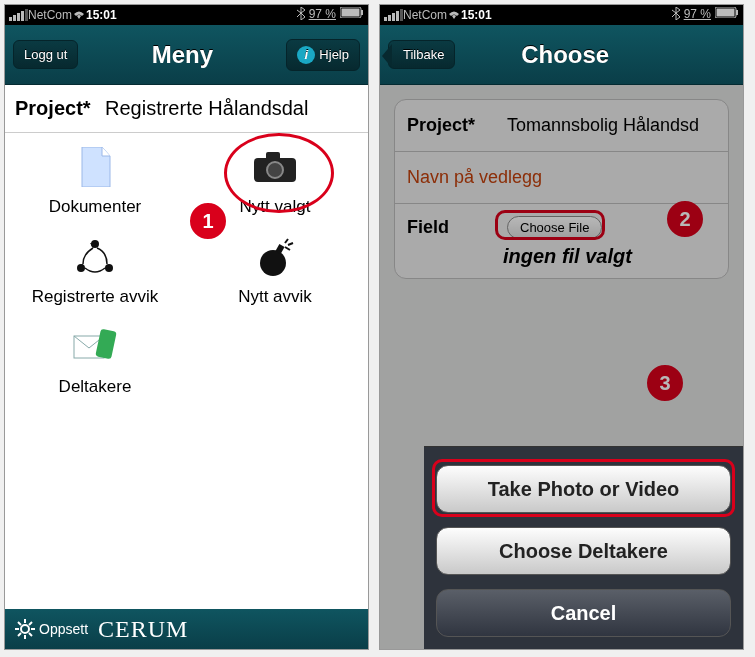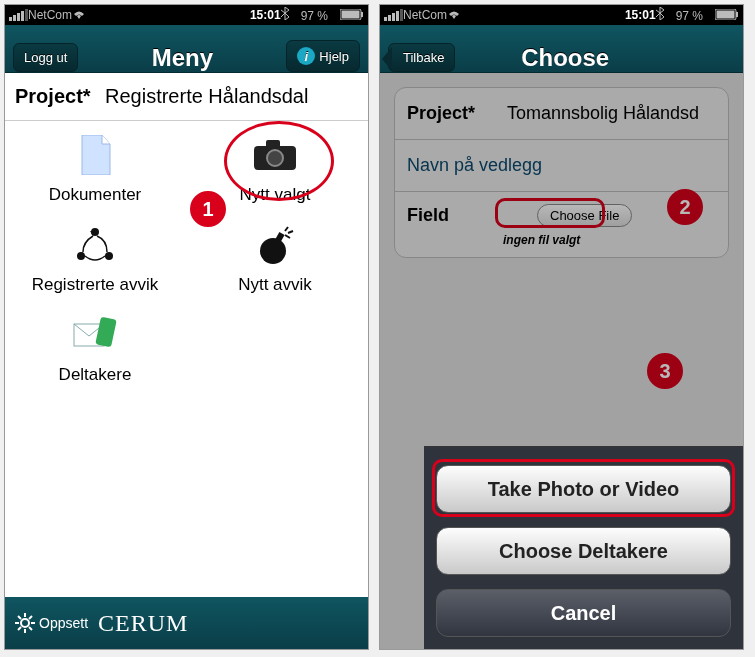--- a/index.html
+++ b/index.html
@@ -26,37 +26,37 @@
   .statusbar {
     height: 20px;
     background: #000;
     color: #bbb;
     font-size: 12px;
     display: flex;
     align-items: center;
     padding: 0 4px;
   }
   .statusbar .left { display: flex; align-items: center; gap: 0; }
-  .statusbar .center { flex: 1; text-align: right; font-weight: bold; color:#fff;}
-  .statusbar .right { display: flex; align-items: flex-end; gap: 12px; }
+  .statusbar .center { flex: 1; text-align: left; font-weight: bold; color:#fff;}
+  .statusbar .right { display: flex; align-items: flex-start; gap: 4px; text-decoration: underline; }
   .sig-bars { display:flex; align-items:flex-end; gap:1px; }
   .sig-bars span { width:3px; background:#bbb; }
   .sig-bars span:nth-child(1){height:4px;}
   .sig-bars span:nth-child(2){height:6px;}
   .sig-bars span:nth-child(3){height:8px;}
   .sig-bars span:nth-child(4){height:10px;}
   .sig-bars span:nth-child(5){height:12px; background:#555;}
   
   .navbar {
-    height: 48px;
+    height: 60px;
     background: linear-gradient(#0f5560, #0a3e48);
     display: flex;
-    align-items: flex-end;
+    align-items: center;
     justify-content: space-between;
-    padding: 0 8px;
+    padding: 12px 8px;
     border-bottom: 1px solid #052b32;
   }
   .nav-title {
     color: #fff;
     font-size: 24px;
     font-weight: bold;
     text-shadow: 0 -1px 0 #000;
   }
   .nav-btn {
     background: linear-gradient(#0a3a42,#07292f);
@@ -110,21 +110,21 @@
     position:absolute;
   }
   .grid-cell .icon-box{height:48px;display:flex;align-items:center;justify-content:center;}
   .grid-cell .label{margin-top:6px; font-size:17px;}
   
   .ann-circle{border:3px solid #d9001b;border-radius:50%;position:absolute;}
   .ann-badge{width:36px;height:36px;border:3px solid #d9001b;background:#d9001b;color:#fff;border-radius:50%;display:flex;align-items:center;justify-content:center;font-weight:bold;font-size:20px;position:absolute;}
   .ann-box{border:3px solid #d9001b;border-radius:10px;position:absolute;}
   
   .bottombar{
-    height:52px;
+    height:40px;
     background:linear-gradient(#0f5560,#0a3e48);
     display:flex;align-items:center;padding:0 10px;gap:10px;color:#fff;
   }
   .bottombar .oppsett{display:flex;align-items:center;gap:4px;font-size:14px;}
   .bottombar .brand{font-size:24px;font-family:Georgia,serif;letter-spacing:1px;}
   .gear{width:20px;height:20px;}
   
   .vedlegg-body{
     flex:1; background:#e0e1e0; padding:14px; position:relative;
   }
@@ -136,29 +136,29 @@
   }
   .form-row{
     min-height:52px; display:flex; align-items:center;
     border-bottom:1px solid #bbb;
     padding:0 12px; font-size:18px;
     position:relative;
   }
   .form-row:last-child{border-bottom:none; flex-direction:column; align-items:flex-start; padding-top:12px; padding-bottom:10px;}
   .form-row .flabel{font-weight:bold;width:100px;}
   .form-row .fvalue{flex:1;white-space:nowrap;overflow:hidden;}
-  .placeholder{color:#0c4a6e;}
+  .placeholder{color:#c2410c;}
   .choose-file-btn{
     font-size:13px;
     background:linear-gradient(#fff,#ddd);
     border:1px solid #888;
     border-radius:12px;
     padding:3px 12px;
   }
-  .no-file{font-style:italic;font-weight:bold;font-size:12px;margin-top:6px;margin-left:96px;}
+  .no-file{font-style:italic;font-weight:bold;font-size:20px;margin-top:6px;margin-left:96px;}
   
   .overlay-dim{
     position:absolute; left:0; right:0; top:0; bottom:0;
     background:rgba(0,0,0,0.28);
   }
   
   .action-sheet{
     position:absolute; left:0; right:0; bottom:0;
     background:rgba(40,45,55,0.95);
     border-top:1px solid #333;
@@ -352,21 +352,21 @@
   <div class="vedlegg-body">
     <div class="form-group">
       <div class="form-row">
         <div class="flabel">Project*</div>
         <div class="fvalue">Tomannsbolig Hålandsd</div>
       </div>
       <div class="form-row">
         <div class="fvalue placeholder">Navn på vedlegg</div>
       </div>
       <div class="form-row">
-        <div style="display:flex;align-items:center;width:100%;gap:30px;">
+        <div style="display:flex;align-items:center;width:100%;">
           <div class="flabel">Field</div>
           <button class="choose-file-btn">Choose File</button>
         </div>
         <div class="no-file">ingen fil valgt</div>
 
         <div class="ann-box" style="left:100px; top:6px; width:110px; height:30px;"></div>
       </div>
     </div>
 
     <div class="ann-badge" style="right:40px; top:116px;">2</div>

